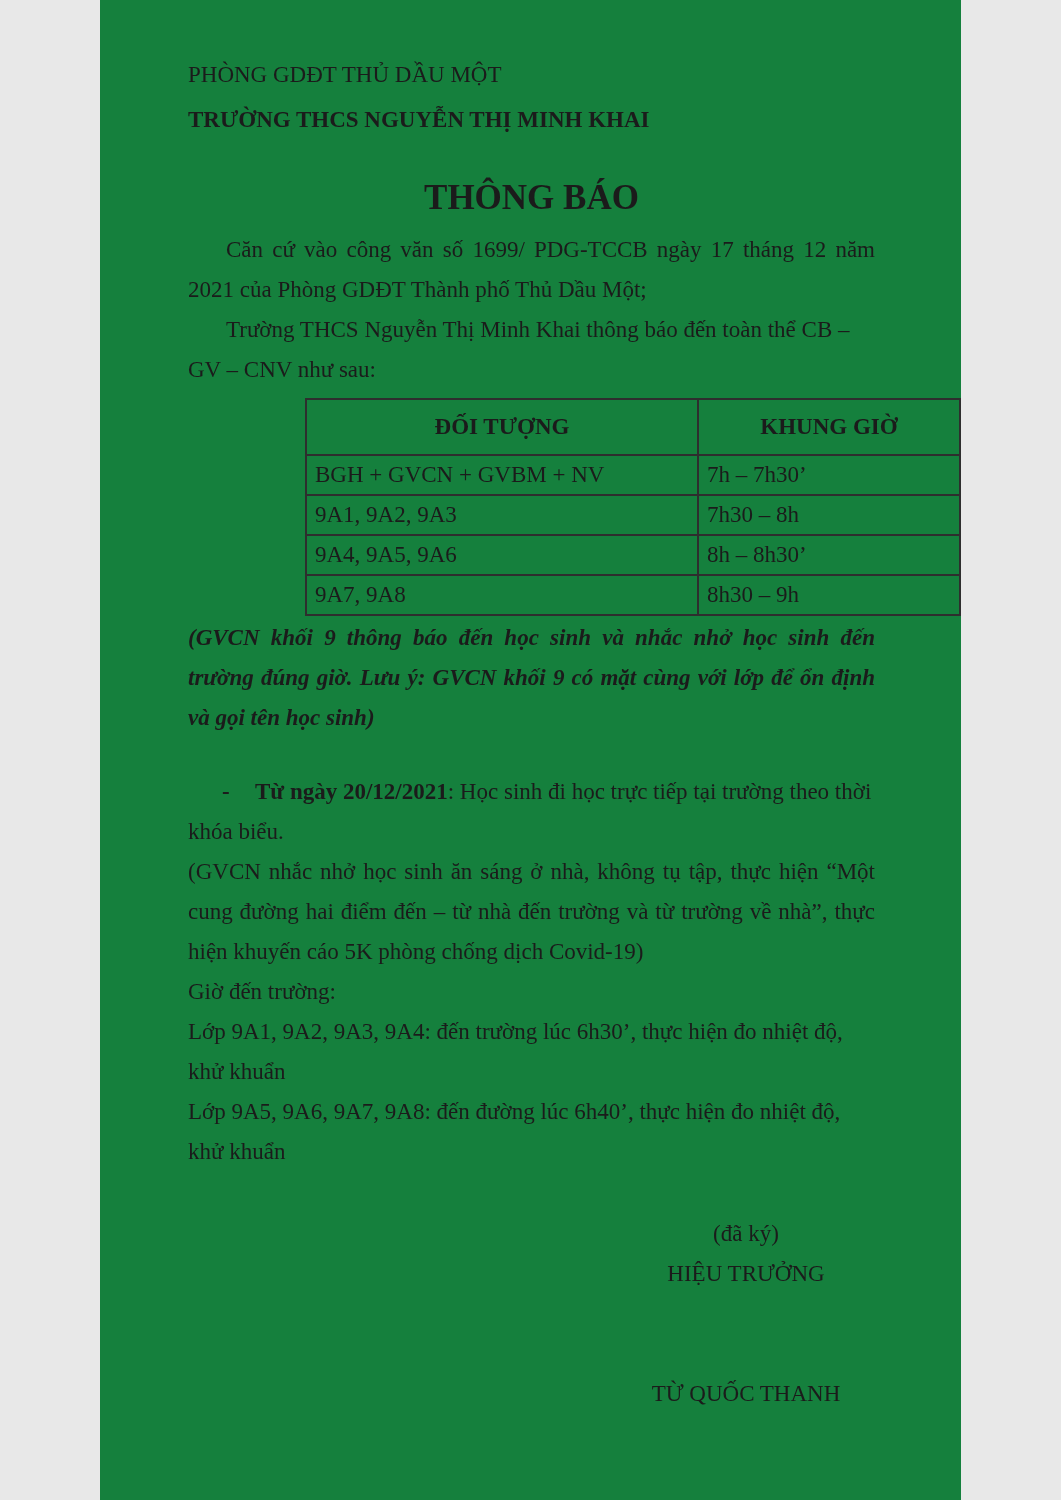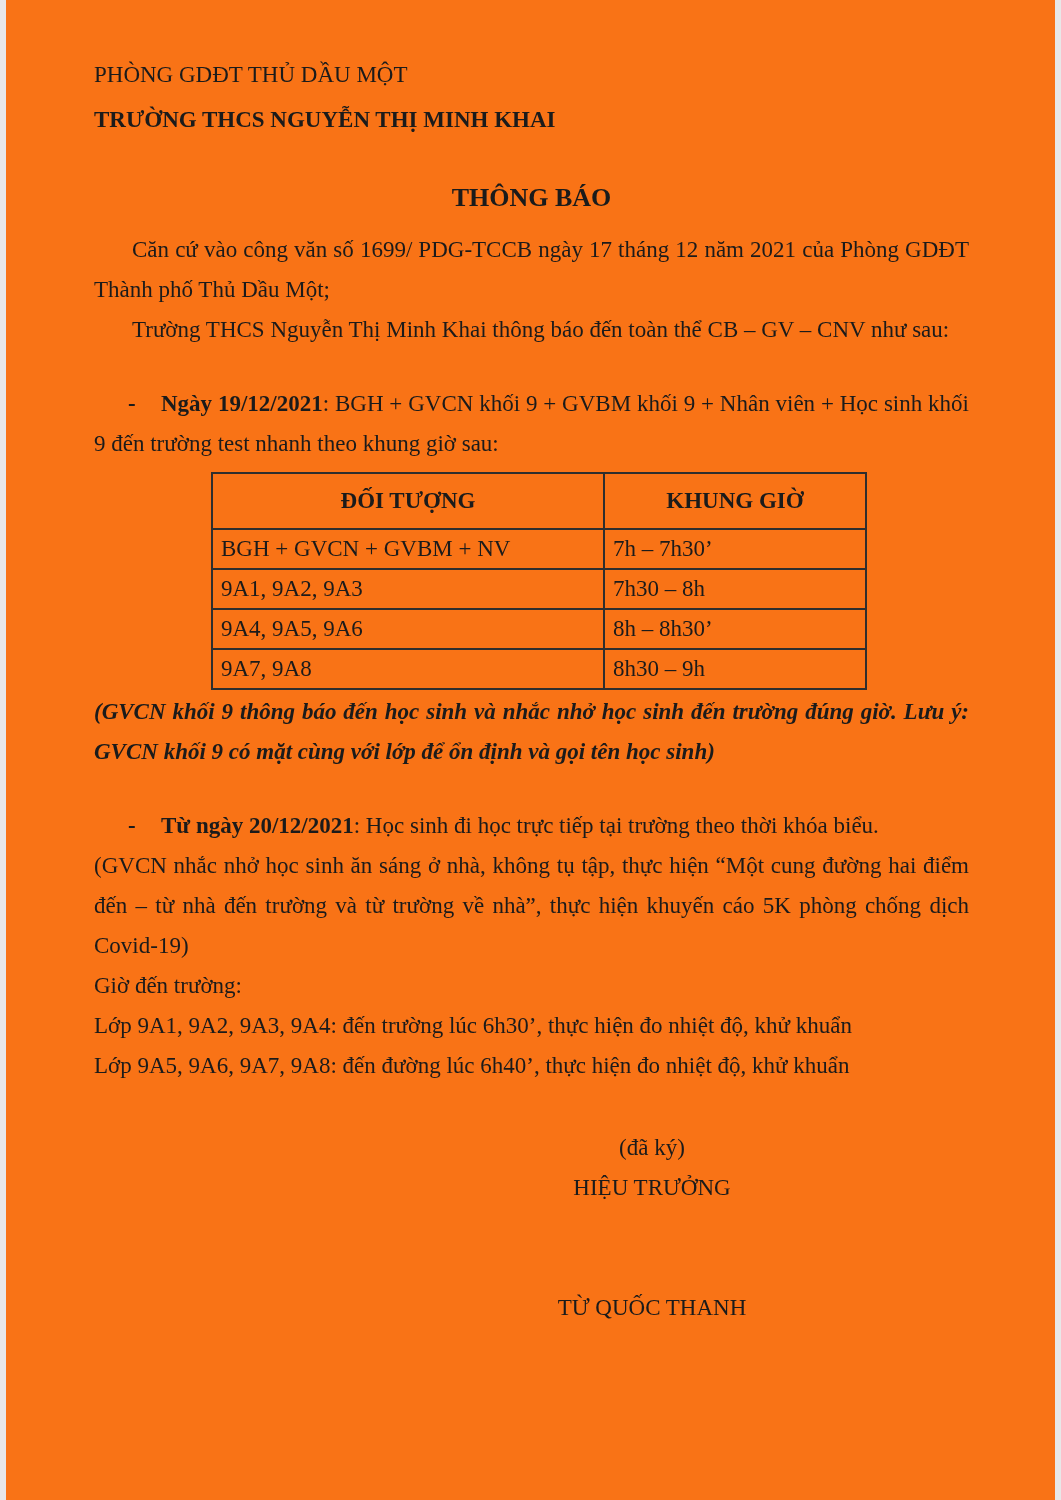--- a/index.html
+++ b/index.html
@@ -1,36 +1,36 @@
 <!DOCTYPE html>
 <html><head>
 <meta charset="utf-8">
 <style>
   html, body { margin: 0; padding: 0; background: #e8e8e8; }
   .page {
     position: relative;
-    width: 1049px;
+    width: 861px;
     height: 1500px;
     margin: 0 auto;
-    background: #f97316;
+    background: #15803d;
     color: #1b1b1b;
     font-family: "Liberation Serif", "DejaVu Serif", serif;
     font-size: 23px;
     line-height: 40px;
     overflow: hidden;
   }
   .content { padding: 52px 86px 0 88px; }
   .content p { margin: 0; }
 
   .hdr { line-height: 45px; }
   .hdr-bold { font-weight: bold; }
 
   .doc-title {
     margin: 36px 0 0 0;
-    font-size: 26px;
+    font-size: 35px;
     font-weight: bold;
     text-align: center;
     line-height: 40px;
   }
 
   .indent { text-indent: 38px; }
   .justify { text-align: justify; }
 
   .p1 { margin-top: 12px !important; }
 
@@ -78,21 +78,20 @@
   <div class="content">
 
     <p class="hdr">PHÒNG GDĐT THỦ DẦU MỘT</p>
     <p class="hdr hdr-bold">TRƯỜNG THCS NGUYỄN THỊ MINH KHAI</p>
 
     <h1 class="doc-title">THÔNG BÁO</h1>
 
     <p class="indent justify p1">Căn cứ vào công văn số 1699/ PDG-TCCB ngày 17 tháng 12 năm 2021 của Phòng GDĐT Thành phố Thủ Dầu Một;</p>
     <p class="indent">Trường THCS Nguyễn Thị Minh Khai thông báo đến toàn thể CB – GV – CNV như sau:</p>
 
-    <p class="bullet justify"><span class="b-dash">-</span><span class="b-label">Ngày 19/12/2021</span><span>: BGH + GVCN khối 9 + GVBM khối 9 + Nhân viên + Học sinh khối 9 đến trường test nhanh theo khung giờ sau:</span></p>
 
     <table class="sched">
       <colgroup>
         <col class="col-doituong">
         <col class="col-khunggio">
       </colgroup>
       <thead>
         <tr>
           <th>ĐỐI TƯỢNG</th>
           <th>KHUNG GIỜ</th>

